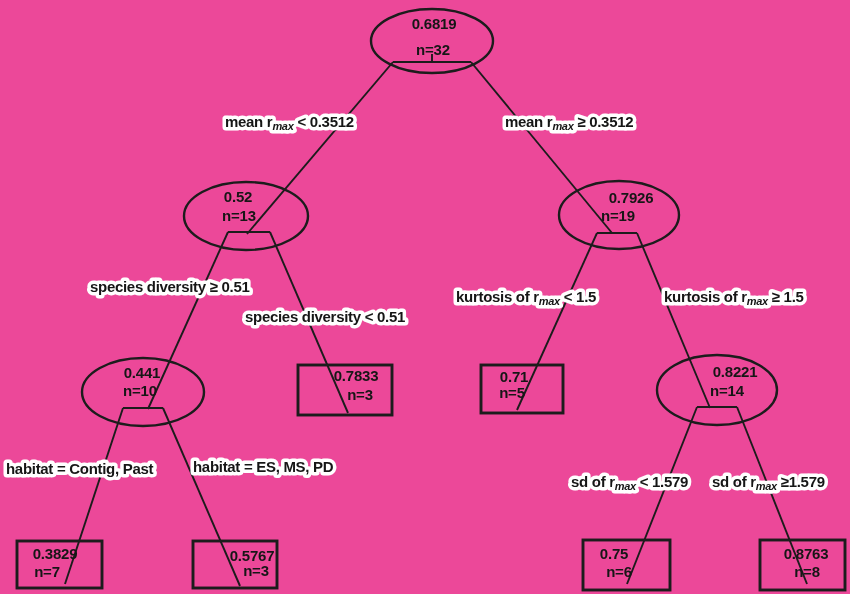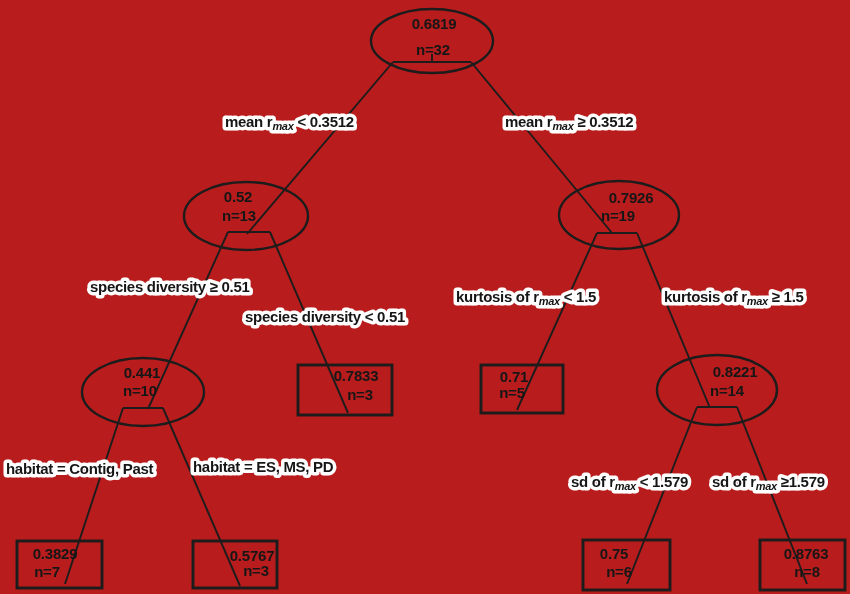--- a/index.html
+++ b/index.html
@@ -1,16 +1,16 @@
 <!DOCTYPE html>
 <html><head>
 <meta charset="utf-8">
 <style>
   html,body{margin:0;padding:0;background:#fff;}
-  .canvas{width:850px;height:594px;background:#b91c1c;position:relative;overflow:hidden;}
+  .canvas{width:850px;height:594px;background:#ec4899;position:relative;overflow:hidden;}
   svg{display:block;}
   .branch{stroke:#1c1c1c;stroke-width:1.9;fill:none;}
   .splitbar{stroke:#1c1c1c;stroke-width:1.9;fill:none;}
   .node-ellipse{fill:none;stroke:#1c1c1c;stroke-width:2.4;}
   .node-rect{fill:none;stroke:#1c1c1c;stroke-width:2.9;}
   .node-text{font-family:"Liberation Sans",sans-serif;font-size:15px;font-weight:700;fill:#161616;text-anchor:middle;letter-spacing:-0.2px;}
   .edge-label{font-family:"Liberation Sans",sans-serif;font-size:15px;font-weight:700;fill:#161616;letter-spacing:-0.3px;
               paint-order:stroke;stroke:#ffffff;stroke-width:7px;stroke-linejoin:round;}
   .sub{font-size:11px;font-style:italic;font-weight:700;}
 </style>

